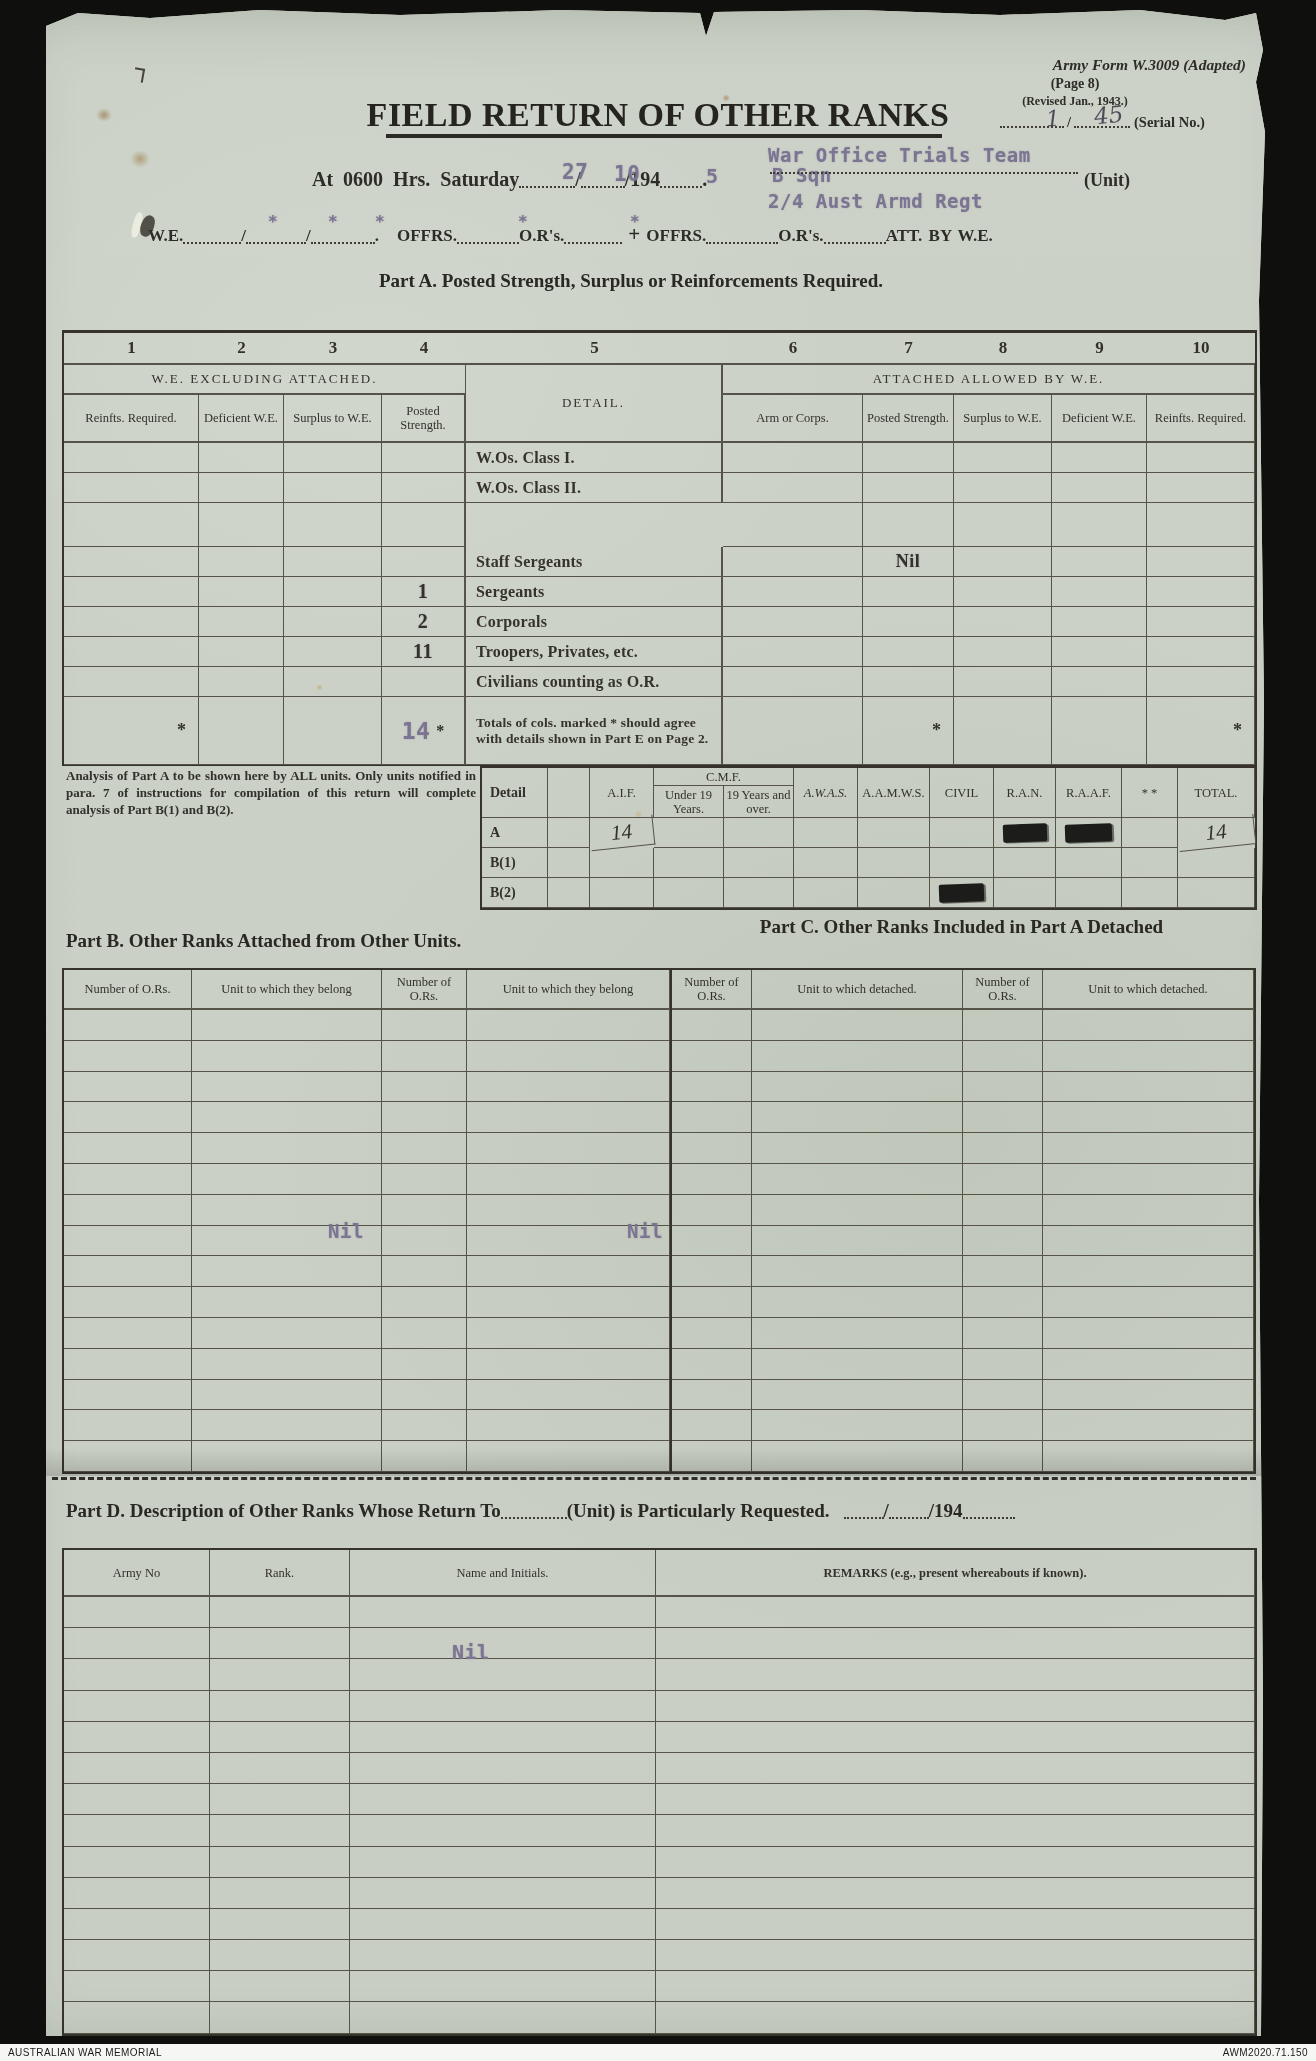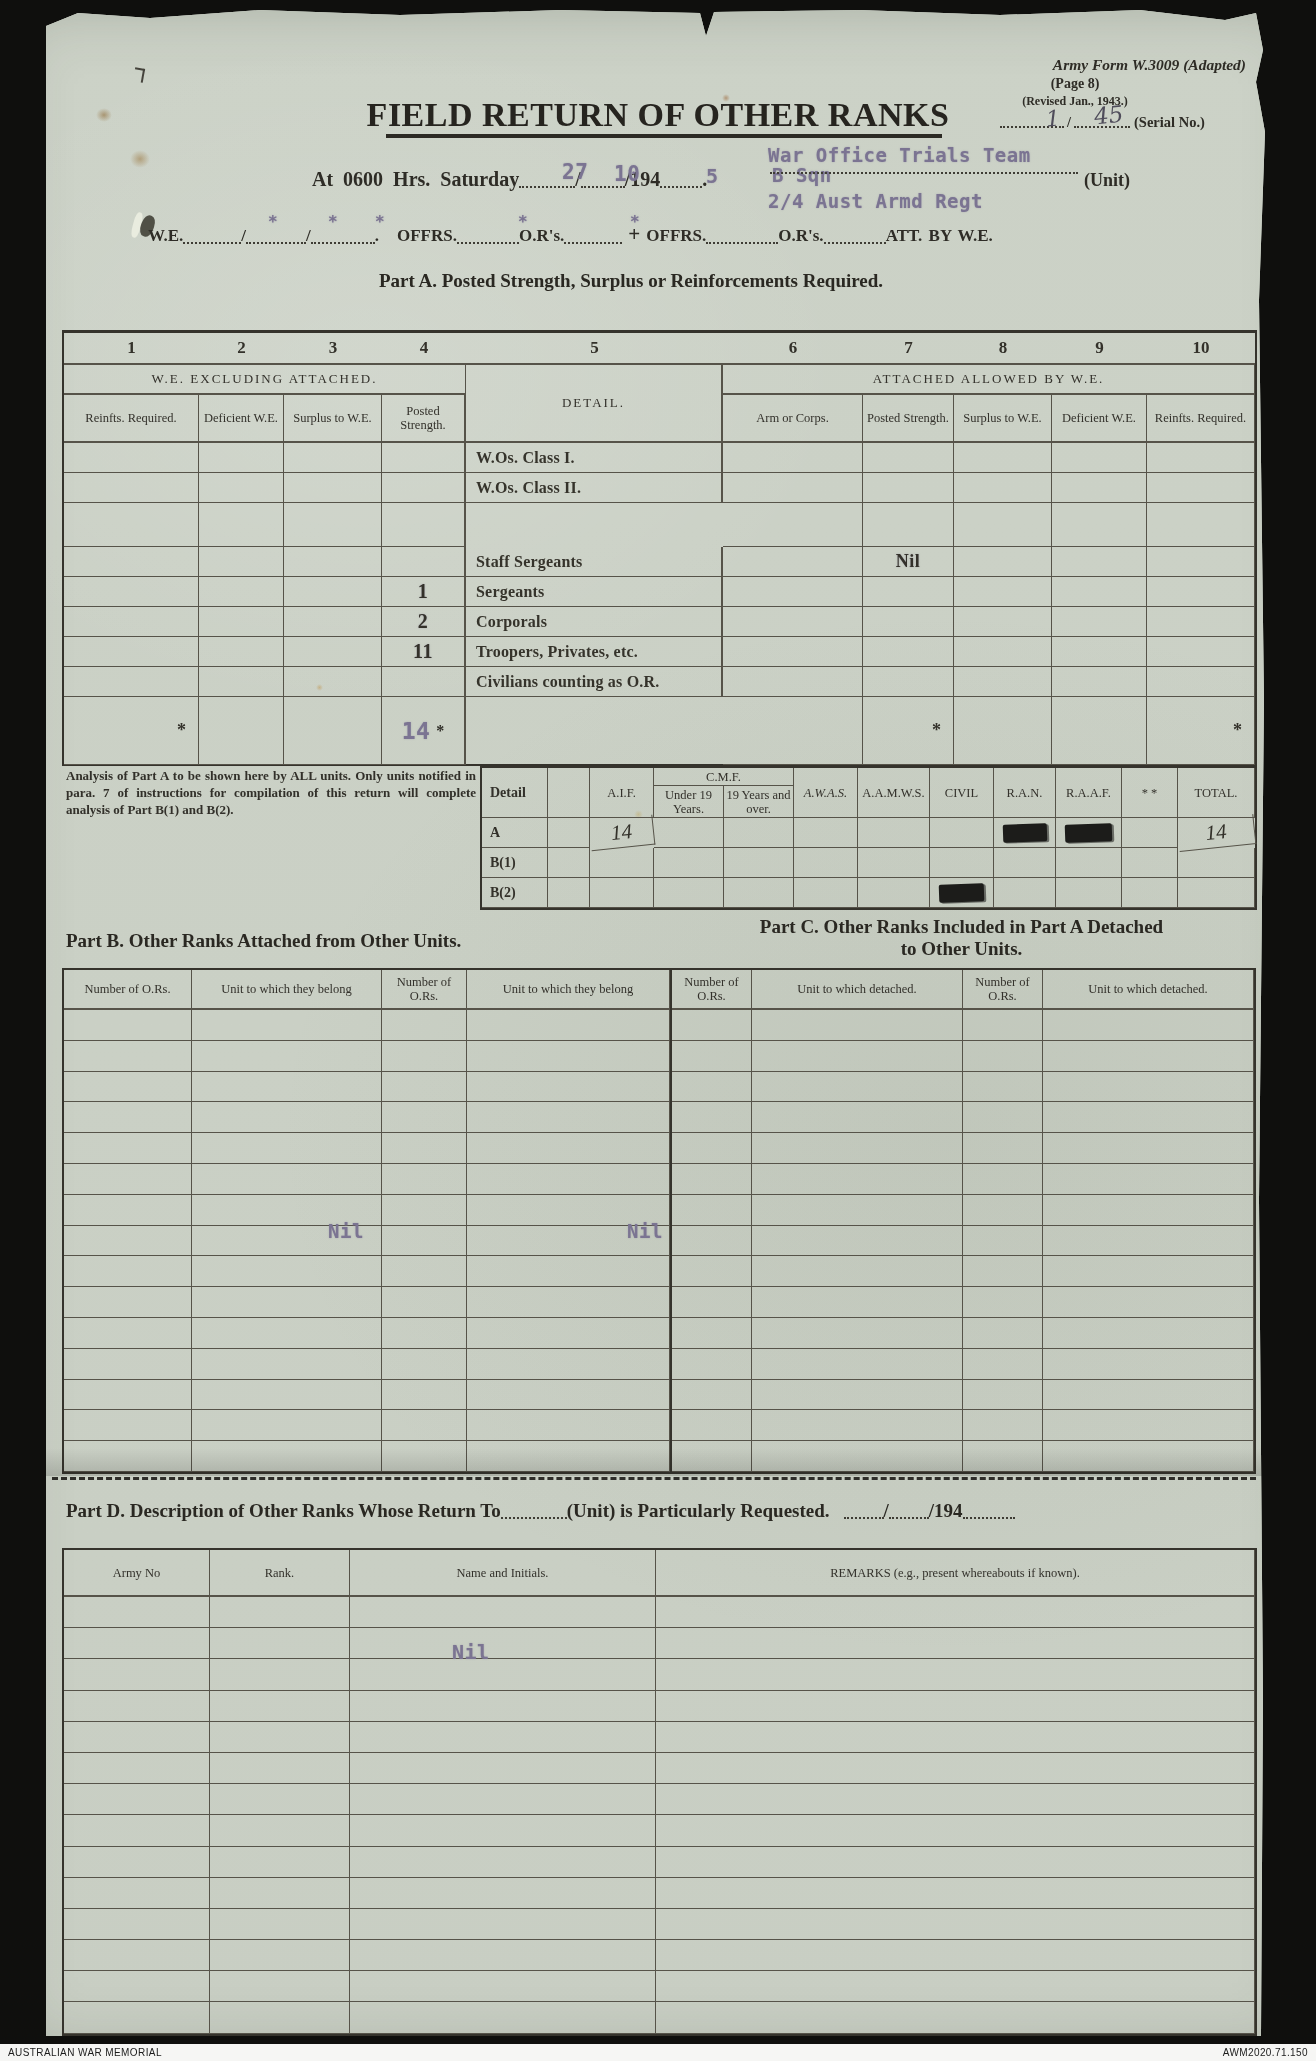--- a/index.html
+++ b/index.html
@@ -216,20 +216,21 @@
       <div class="tc " style="grid-area: 11 / 8 / 12 / 9;"></div>
       <div class="tc " style="grid-area: 11 / 9 / 12 / 10;"></div>
       <div class="tc " style="grid-area: 11 / 10 / 12 / 11;"></div>
       <div class="tc  starR" style="grid-area: 12 / 1 / 13 / 2;">*</div>
       <div class="tc " style="grid-area: 12 / 2 / 13 / 3;"></div>
       <div class="tc " style="grid-area: 12 / 3 / 13 / 4;"></div>
       <div class="tc bR2" style="grid-area: 12 / 4 / 13 / 5;">
         <span class="typed" style="font-size: 23px;">14</span>
         <span class="printed b" style="margin-left: 6px; font-size: 16px;">*</span>
       </div>
+      <div class="tc bR2 det small" style="grid-area: 12 / 5 / 13 / 6;">Totals of cols. marked * should agree with details shown in Part E on Page 2.</div>
       <div class="tc " style="grid-area: 12 / 6 / 13 / 7;"></div>
       <div class="tc  starR" style="grid-area: 12 / 7 / 13 / 8;">*</div>
       <div class="tc " style="grid-area: 12 / 8 / 13 / 9;"></div>
       <div class="tc " style="grid-area: 12 / 9 / 13 / 10;"></div>
       <div class="tc  starR" style="grid-area: 12 / 10 / 13 / 11;">*</div>
     </div>
 
   <div class="ov" style="left:66px;top:768px;width:410px">
     <p class="note">Analysis of Part A to be shown here by ALL units.  Only units notified in para. 7 of instructions for compilation of this return will complete analysis of Part B(1) and B(2).</p>
   </div>
@@ -287,21 +288,20 @@
       </div>
       <div class="tc " style="grid-area: 5 / 9 / 6 / 10;"></div>
       <div class="tc " style="grid-area: 5 / 10 / 6 / 11;"></div>
       <div class="tc " style="grid-area: 5 / 11 / 6 / 12;"></div>
       <div class="tc " style="grid-area: 5 / 12 / 6 / 13;"></div>
     </div>
 
   <div class="ov h2" style="left:66px;top:930px">Part B.  Other Ranks Attached from Other Units.</div>
   <div class="ov" style="left:670px;top:916px;width:583px;text-align:center;line-height:22px">
     <span class="h2" style="display:block">Part C.  Other Ranks Included in Part A Detached</span>
-    <span class="h2" style="display:block">to Other Units.</span>
   </div>
   <div id="pb" class="tbl" style="left: 62px; top: 968px; width: 610px; height: 506px; grid-template-columns: 128px 190px 85px 203px; grid-template-rows: 40px 30.8px 30.8px 30.8px 30.8px 30.8px 30.8px 30.8px 30.8px 30.8px 30.8px 30.8px 30.8px 30.8px 30.8px 30.8px;">
       <div class="tc sub bB2" style="grid-area: 1 / 1 / 2 / 2;">Number of O.Rs.</div>
       <div class="tc sub bB2" style="grid-area: 1 / 2 / 2 / 3;">Unit to which they belong</div>
       <div class="tc sub bB2" style="grid-area: 1 / 3 / 2 / 4;">Number of O.Rs.</div>
       <div class="tc sub bB2" style="grid-area: 1 / 4 / 2 / 5;">Unit to which they belong</div>
       <div class="tc " style="grid-area: 2 / 1 / 3 / 2;"></div>
       <div class="tc " style="grid-area: 2 / 2 / 3 / 3;"></div>
       <div class="tc " style="grid-area: 2 / 3 / 3 / 4;"></div>
       <div class="tc " style="grid-area: 2 / 4 / 3 / 5;"></div>
@@ -441,21 +441,21 @@
     <span class="dseg" style="width:40px;margin-left:14px"></span>
     <span class="h2">/</span>
     <span class="dseg" style="width:40px"></span>
     <span class="h2">/194</span>
     <span class="dseg" style="width:52px"></span>
   </div>
   <div id="pd" class="tbl" style="left: 62px; top: 1548px; width: 1195px; height: 487.8px; grid-template-columns: 146px 140px 306px 599px; grid-template-rows: 47px 31.2px 31.2px 31.2px 31.2px 31.2px 31.2px 31.2px 31.2px 31.2px 31.2px 31.2px 31.2px 31.2px 31.2px;">
       <div class="tc sub bB2" style="grid-area: 1 / 1 / 2 / 2;">Army No</div>
       <div class="tc sub bB2" style="grid-area: 1 / 2 / 2 / 3;">Rank.</div>
       <div class="tc sub bB2" style="grid-area: 1 / 3 / 2 / 4;">Name and Initials.</div>
-      <div class="tc sub bB2" style="grid-area: 1 / 4 / 2 / 5;">REMARKS  (e.g.,  present  whereabouts  if  known).</div>
+      <div class="tc sub bB2" style="grid-area: 1 / 4 / 2 / 5; font-weight: bold;">REMARKS  (e.g.,  present  whereabouts  if  known).</div>
       <div class="tc " style="grid-area: 2 / 1 / 3 / 2;"></div>
       <div class="tc " style="grid-area: 2 / 2 / 3 / 3;"></div>
       <div class="tc " style="grid-area: 2 / 3 / 3 / 4;"></div>
       <div class="tc " style="grid-area: 2 / 4 / 3 / 5;"></div>
       <div class="tc " style="grid-area: 3 / 1 / 4 / 2;"></div>
       <div class="tc " style="grid-area: 3 / 2 / 4 / 3;"></div>
       <div class="tc " style="grid-area: 3 / 3 / 4 / 4;"></div>
       <div class="tc " style="grid-area: 3 / 4 / 4 / 5;"></div>
       <div class="tc " style="grid-area: 4 / 1 / 5 / 2;"></div>
       <div class="tc " style="grid-area: 4 / 2 / 5 / 3;"></div>

